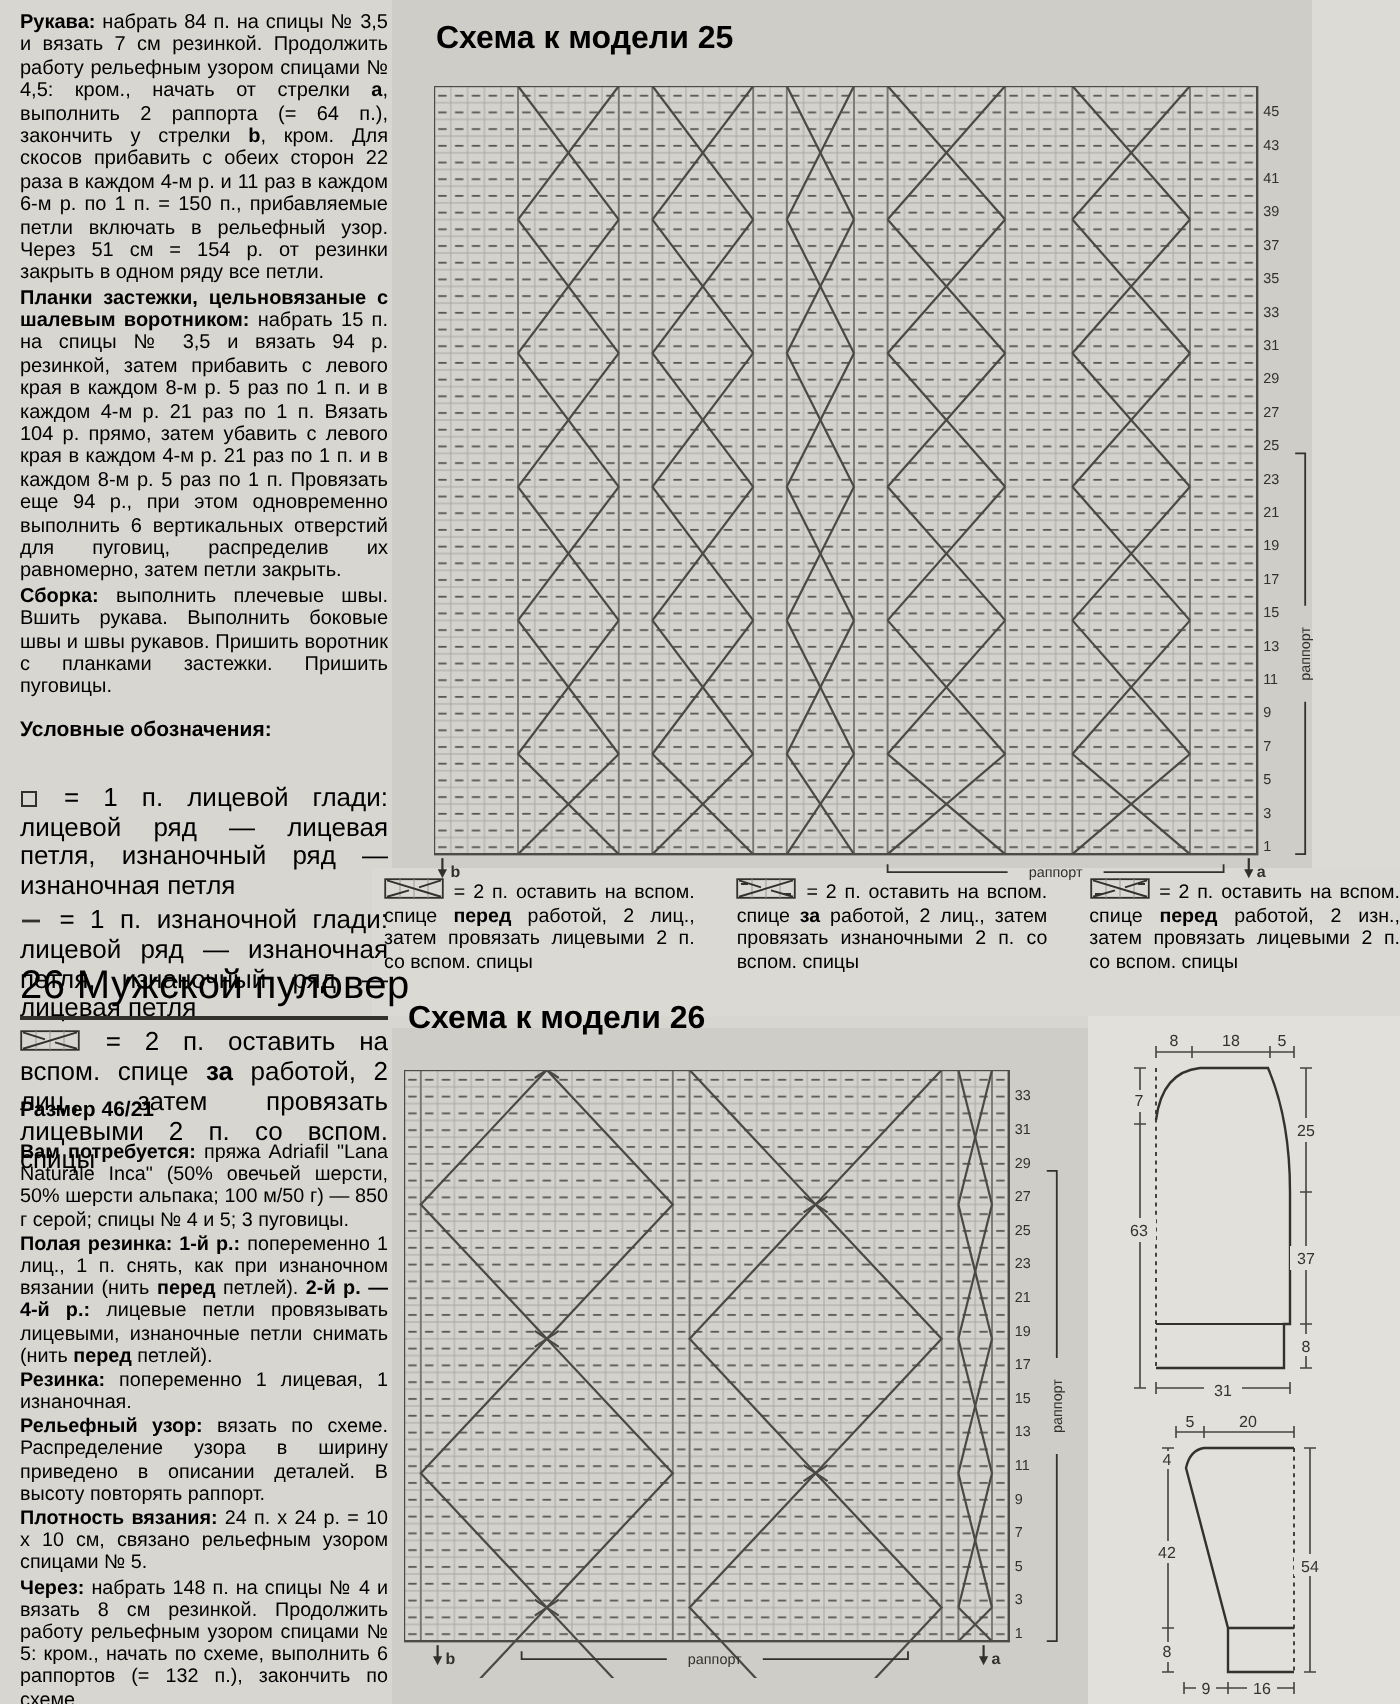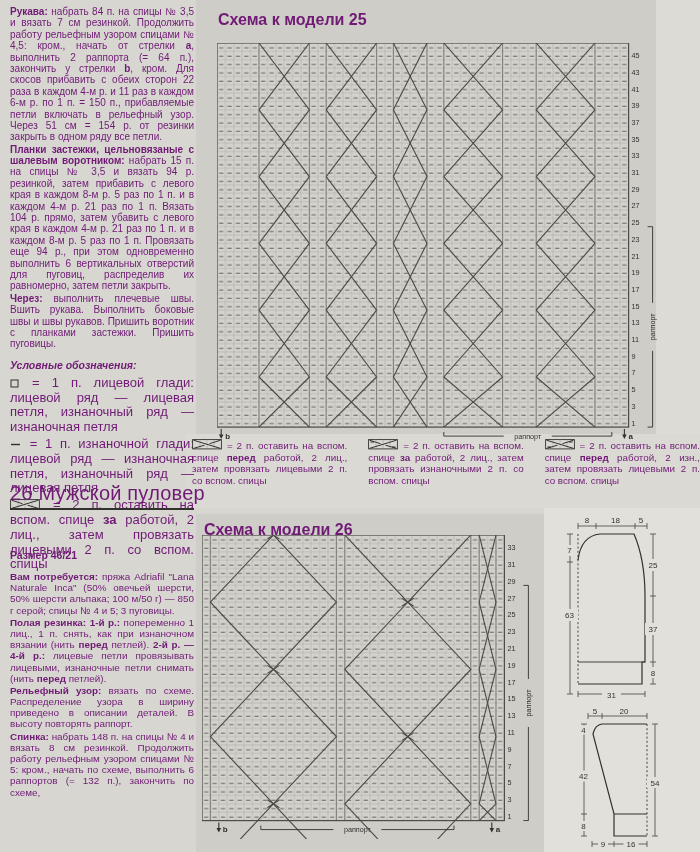--- a/index.html
+++ b/index.html
@@ -1,36 +1,36 @@
 <!DOCTYPE html>
 <html><head>
 <meta charset="utf-8">
 <style>
   html,body{margin:0;padding:0;background:#9b9a95;}
   .page{position:relative;width:700px;height:852px;background:#d7d6d1;
-        font-family:"Liberation Sans",sans-serif;color:#701a75;overflow:hidden;}
+        font-family:"Liberation Sans",sans-serif;color:#000000;overflow:hidden;}
   .bgstrip{position:absolute;}
   #chart25-panel{left:196px;top:0;width:460px;height:434px;background:#cecdc8;}
   #right-margin{left:656px;top:0;width:44px;height:434px;background:#dcdbd6;}
   #legend-strip-bg{left:186px;top:434px;width:514px;height:74px;background:#dad9d4;}
   #chart26-panel{left:196px;top:514px;width:350px;height:338px;background:#cecdc8;}
   #schem-panel{left:544px;top:508px;width:156px;height:344px;background:#e1e0db;}
 
   .left-top{position:absolute;left:10px;top:6px;width:184px;}
   .left-bottom{position:absolute;left:10px;top:549px;width:184px;}
   .para{margin:0 0 1px;font-size:10px;line-height:1.14;text-align:justify;}
   .left-bottom .para{font-size:9.9px;line-height:1.13;}
   .para .lead{font-weight:bold;}
-  .key-head{font-size:10.5px;margin:9px 0 5px;font-weight:bold;font-style:italic;}
+  .key-head{font-size:10.5px;margin:9px 0 21px;font-weight:bold;}
   .key-item{margin:0 0 2px;font-size:13px;line-height:1.14;text-align:justify;}
   .symicon{vertical-align:-1px;margin-right:1px;}
 
   .chart-title{position:absolute;font-size:16px;font-weight:bold;margin:0;}
   #chart25-title{left:218px;top:11px;}
-  #chart26-title{left:204px;top:521px;}
+  #chart26-title{left:204px;top:501px;}
   .chart-svg{position:absolute;}
   #chart25-svg{left:217px;top:43px;}
   #chart26-svg{left:202px;top:535px;}
 
   .legend-strip{position:absolute;left:186px;top:434px;width:514px;height:74px;
       display:flex;gap:21px;padding:5px 0 0 6px;box-sizing:border-box;}
   .legend-entry{width:158px;font-size:9.8px;line-height:1.18;text-align:justify;margin:0;}
 
   .header26{position:absolute;left:10px;top:482px;width:184px;font-size:20px;font-weight:normal;
       border-bottom:2px solid #32312d;padding-bottom:3px;margin:0;letter-spacing:.2px;white-space:nowrap;}
@@ -49,21 +49,21 @@
   <div class="bgstrip" id="chart25-panel"></div>
   <div class="bgstrip" id="right-margin"></div>
   <div class="bgstrip" id="legend-strip-bg"></div>
   <div class="bgstrip" id="chart26-panel"></div>
   <div class="bgstrip" id="schem-panel"></div>
 
   <section class="left-top">
     <div>
         <p class="para"><b class="lead">Рукава:</b> набрать 84 п. на спицы № 3,5 и вязать 7 см резинкой. Продолжить работу рельефным узором спицами № 4,5: кром., начать от стрелки <b>a</b>, выполнить 2 раппорта (= 64 п.), закончить у стрелки <b>b</b>, кром. Для скосов прибавить с обеих сторон 22 раза в каждом 4-м р. и 11 раз в каждом 6-м р. по 1 п. = 150 п., прибавляемые петли включать в рельефный узор. Через 51 см = 154 р. от резинки закрыть в одном ряду все петли.</p>
         <p class="para"><b class="lead">Планки застежки, цельновязаные с шалевым воротником:</b> набрать 15 п. на спицы № 3,5 и вязать 94 р. резинкой, затем прибавить с левого края в каждом 8-м р. 5 раз по 1 п. и в каждом 4-м р. 21 раз по 1 п. Вязать 104 р. прямо, затем убавить с левого края в каждом 4-м р. 21 раз по 1 п. и в каждом 8-м р. 5 раз по 1 п. Провязать еще 94 р., при этом одновременно выполнить 6 вертикальных отверстий для пуговиц, распределив их равномерно, затем петли закрыть.</p>
-        <p class="para"><b class="lead">Через:</b> выполнить плечевые швы. Вшить рукава. Выполнить боковые швы и швы рукавов. Пришить воротник с планками застежки. Пришить пуговицы.</p>
+        <p class="para"><b class="lead">Сборка:</b> выполнить плечевые швы. Вшить рукава. Выполнить боковые швы и швы рукавов. Пришить воротник с планками застежки. Пришить пуговицы.</p>
       </div>
     <h4 class="key-head">Условные обозначения:</h4>
     <div>
         <p class="key-item"><svg class="symicon" width="9" height="9" viewBox="0 0 9 9">
             <rect x="1" y="1" width="7" height="7" fill="none" stroke="#32312d" stroke-width="1"></rect>
           </svg> = 1 п. лицевой глади: лицевой ряд — лицевая петля, изнаночный ряд — изнаночная петля</p>
         <p class="key-item"><svg class="symicon" width="11" height="9" viewBox="0 0 11 9">
             <line x1="1" y1="4.5" x2="10" y2="4.5" stroke="#32312d" stroke-width="1.4"></line>
           </svg> = 1 п. изнаночной глади: лицевой ряд — изнаночная петля, изнаночный ряд — лицевая петля</p>
         <p class="key-item"><svg class="symicon" width="30" height="11" viewBox="0 0 30 11">
@@ -223,22 +223,24 @@
         </svg> = 2 п. оставить на вспом. спице <b>перед</b> работой, 2 изн., затем провязать лицевыми 2 п. со вспом. спицы</p>
     </div>
 
   <h2 class="header26"><span>26</span> <span>Мужской пуловер</span></h2>
 
   <section class="left-bottom">
     <p class="size-line">Размер 46/21</p>
     <div>
         <p class="para"><b class="lead">Вам потребуется:</b> пряжа Adriafil "Lana Naturale Inca" (50% овечьей шерсти, 50% шерсти альпака; 100 м/50 г) — 850 г серой; спицы № 4 и 5; 3 пуговицы.</p>
         <p class="para"><b class="lead">Полая резинка:</b> <b>1-й р.:</b> попеременно 1 лиц., 1 п. снять, как при изнаночном вязании (нить <b>перед</b> петлей). <b>2-й р. — 4-й р.:</b> лицевые петли провязывать лицевыми, изнаночные петли снимать (нить <b>перед</b> петлей).</p>
+        <p class="para"><b class="lead">Резинка:</b> попеременно 1 лицевая, 1 изнаночная.</p>
         <p class="para"><b class="lead">Рельефный узор:</b> вязать по схеме. Распределение узора в ширину приведено в описании деталей. В высоту повторять раппорт.</p>
-        <p class="para"><b class="lead">Спинка:</b> набрать 148 п. на спицы № 4 и вязать 8 см резинкой. Продолжить работу рельефным узором спицами № 5: кром., начать по схеме, выполнить 6 раппортов (= 132 п.), закончить по схеме,</p>
+        <p class="para"><b class="lead">Плотность вязания:</b> 24 п. х 24 р. = 10 х 10 см, связано рельефным узором спицами № 5.</p>
+        <p class="para"><b class="lead">Через:</b> набрать 148 п. на спицы № 4 и вязать 8 см резинкой. Продолжить работу рельефным узором спицами № 5: кром., начать по схеме, выполнить 6 раппортов (= 132 п.), закончить по схеме,</p>
       </div>
   </section>
 
   <h3 class="chart-title" id="chart26-title">Схема к модели 26</h3>
   <div class="chart-svg" id="chart26-svg"><svg width="332.40000000000003" height="303.6" viewBox="0 0 332.40000000000003 303.6">
         <defs>
           <pattern id="cellpat1" width="8.4" height="8.4" patternUnits="userSpaceOnUse">
             <rect x="0" y="0" width="8.4" height="8.4" fill="#d3d2cd" stroke="#a8a7a2" stroke-width="0.5"></rect>
             <line x1="2.1" y1="4.872" x2="6.300000000000001" y2="4.872" stroke="#57564f" stroke-width="0.9"></line>
           </pattern>

